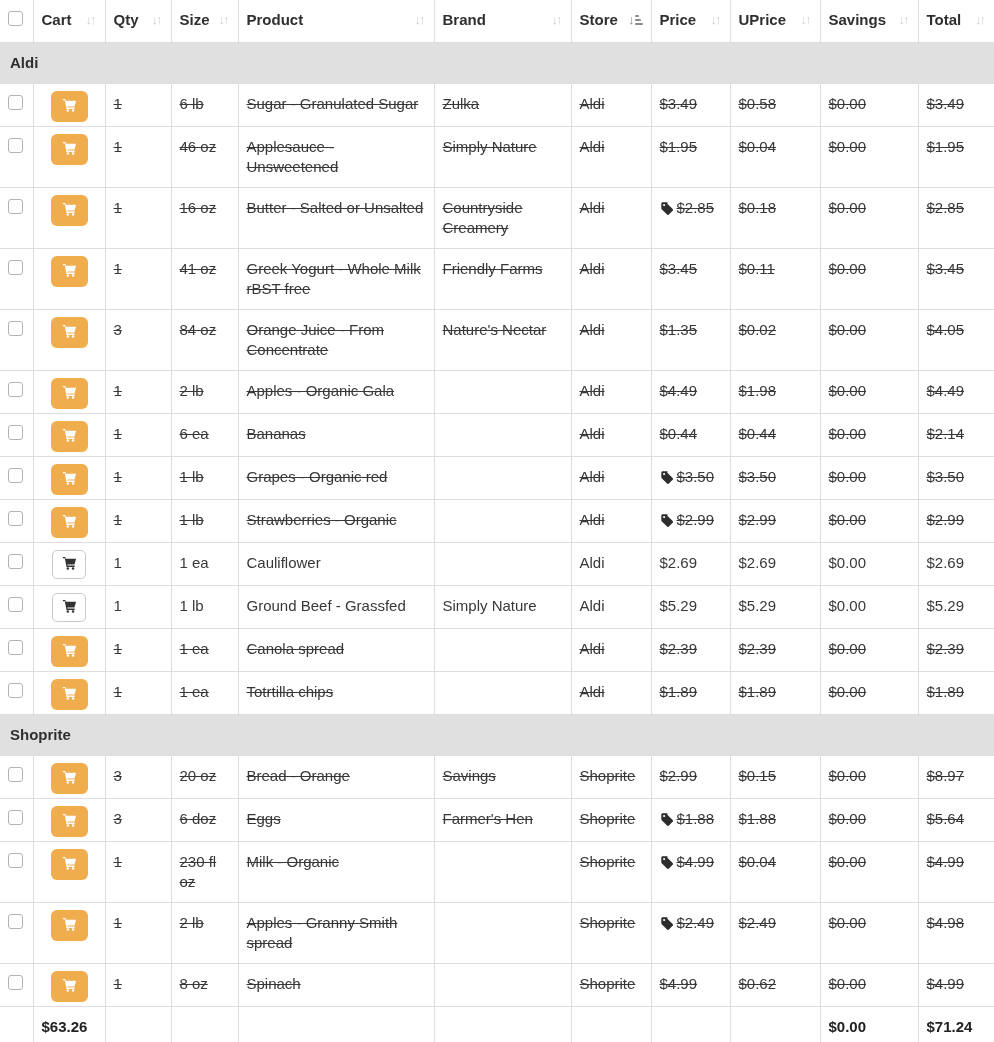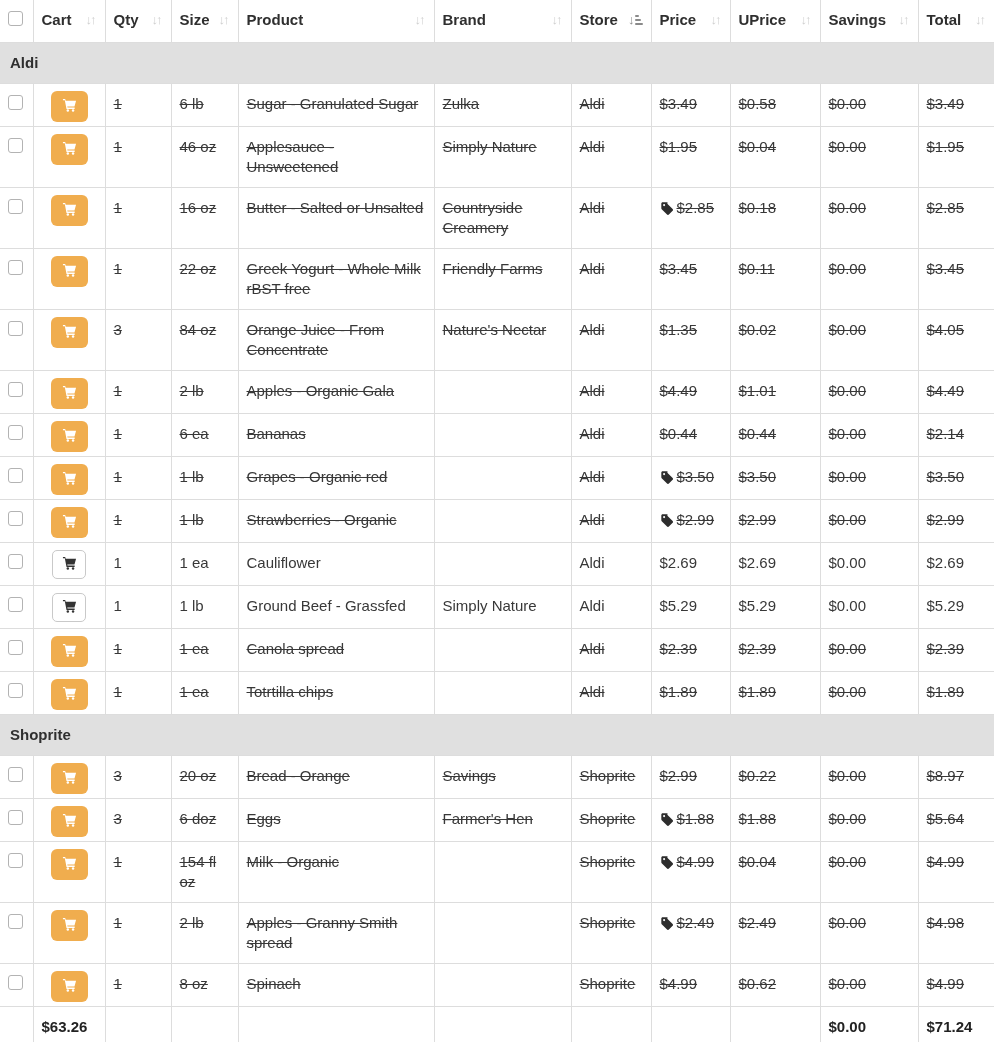--- a/index.html
+++ b/index.html
@@ -185,21 +185,21 @@
         <tr class="struck">
           <td class="col-check"><span class="cb"></span></td>
           <td class="cart-cell"><button class="cart-btn in">
               <span><svg viewBox="0 0 16 16" width="15" height="15" aria-hidden="true">
                   <path fill="currentColor" d="M1 1h2.4l.5 2H15l-1.7 6H5.6l.3 1.2h7.6v1.4H4.8L3 2.4H1z"></path>
                   <circle cx="6.2" cy="13.4" r="1.3" fill="currentColor"></circle>
                   <circle cx="11.8" cy="13.4" r="1.3" fill="currentColor"></circle>
                 </svg></span>
             </button></td>
           <td class="txt">1</td>
-          <td class="txt">22 oz</td>
+          <td class="txt">41 oz</td>
           <td class="txt">Greek Yogurt - Whole Milk rBST free</td>
           <td class="txt">Friendly Farms</td>
           <td class="txt">Aldi</td>
           <td class="txt"><span>$3.45</span></td>
           <td class="txt">$0.11</td>
           <td class="txt">$0.00</td>
           <td class="txt">$3.45</td>
         </tr>
         <tr class="struck">
           <td class="col-check"><span class="cb"></span></td>
@@ -228,21 +228,21 @@
                   <circle cx="6.2" cy="13.4" r="1.3" fill="currentColor"></circle>
                   <circle cx="11.8" cy="13.4" r="1.3" fill="currentColor"></circle>
                 </svg></span>
             </button></td>
           <td class="txt">1</td>
           <td class="txt">2 lb</td>
           <td class="txt">Apples - Organic Gala</td>
           <td class="txt"></td>
           <td class="txt">Aldi</td>
           <td class="txt"><span>$4.49</span></td>
-          <td class="txt">$1.01</td>
+          <td class="txt">$1.98</td>
           <td class="txt">$0.00</td>
           <td class="txt">$4.49</td>
         </tr>
         <tr class="struck">
           <td class="col-check"><span class="cb"></span></td>
           <td class="cart-cell"><button class="cart-btn in">
               <span><svg viewBox="0 0 16 16" width="15" height="15" aria-hidden="true">
                   <path fill="currentColor" d="M1 1h2.4l.5 2H15l-1.7 6H5.6l.3 1.2h7.6v1.4H4.8L3 2.4H1z"></path>
                   <circle cx="6.2" cy="13.4" r="1.3" fill="currentColor"></circle>
                   <circle cx="11.8" cy="13.4" r="1.3" fill="currentColor"></circle>
@@ -389,21 +389,21 @@
                   <circle cx="6.2" cy="13.4" r="1.3" fill="currentColor"></circle>
                   <circle cx="11.8" cy="13.4" r="1.3" fill="currentColor"></circle>
                 </svg></span>
             </button></td>
           <td class="txt">3</td>
           <td class="txt">20 oz</td>
           <td class="txt">Bread - Orange</td>
           <td class="txt">Savings</td>
           <td class="txt">Shoprite</td>
           <td class="txt"><span>$2.99</span></td>
-          <td class="txt">$0.22</td>
+          <td class="txt">$0.15</td>
           <td class="txt">$0.00</td>
           <td class="txt">$8.97</td>
         </tr>
         <tr class="struck">
           <td class="col-check"><span class="cb"></span></td>
           <td class="cart-cell"><button class="cart-btn in">
               <span><svg viewBox="0 0 16 16" width="15" height="15" aria-hidden="true">
                   <path fill="currentColor" d="M1 1h2.4l.5 2H15l-1.7 6H5.6l.3 1.2h7.6v1.4H4.8L3 2.4H1z"></path>
                   <circle cx="6.2" cy="13.4" r="1.3" fill="currentColor"></circle>
                   <circle cx="11.8" cy="13.4" r="1.3" fill="currentColor"></circle>
@@ -425,21 +425,21 @@
         <tr class="struck">
           <td class="col-check"><span class="cb"></span></td>
           <td class="cart-cell"><button class="cart-btn in">
               <span><svg viewBox="0 0 16 16" width="15" height="15" aria-hidden="true">
                   <path fill="currentColor" d="M1 1h2.4l.5 2H15l-1.7 6H5.6l.3 1.2h7.6v1.4H4.8L3 2.4H1z"></path>
                   <circle cx="6.2" cy="13.4" r="1.3" fill="currentColor"></circle>
                   <circle cx="11.8" cy="13.4" r="1.3" fill="currentColor"></circle>
                 </svg></span>
             </button></td>
           <td class="txt">1</td>
-          <td class="txt">154 fl oz</td>
+          <td class="txt">230 fl oz</td>
           <td class="txt">Milk - Organic</td>
           <td class="txt"></td>
           <td class="txt">Shoprite</td>
           <td class="txt"><span class="tagwrap"><svg viewBox="0 0 16 16" width="14" height="14" aria-hidden="true">
                 <path fill="currentColor" d="M8.4 1.5H3c-.8 0-1.5.7-1.5 1.5v5.4c0 .4.16.78.44 1.06l6.1 6.1c.6.6 1.54.6 2.12 0l4.3-4.3c.6-.6.6-1.54 0-2.12l-6.1-6.1A1.5 1.5 0 0 0 8.4 1.5z"></path>
                 <circle cx="4.7" cy="4.7" r="1.2" fill="#fff"></circle>
               </svg></span><span>$4.99</span></td>
           <td class="txt">$0.04</td>
           <td class="txt">$0.00</td>
           <td class="txt">$4.99</td>

